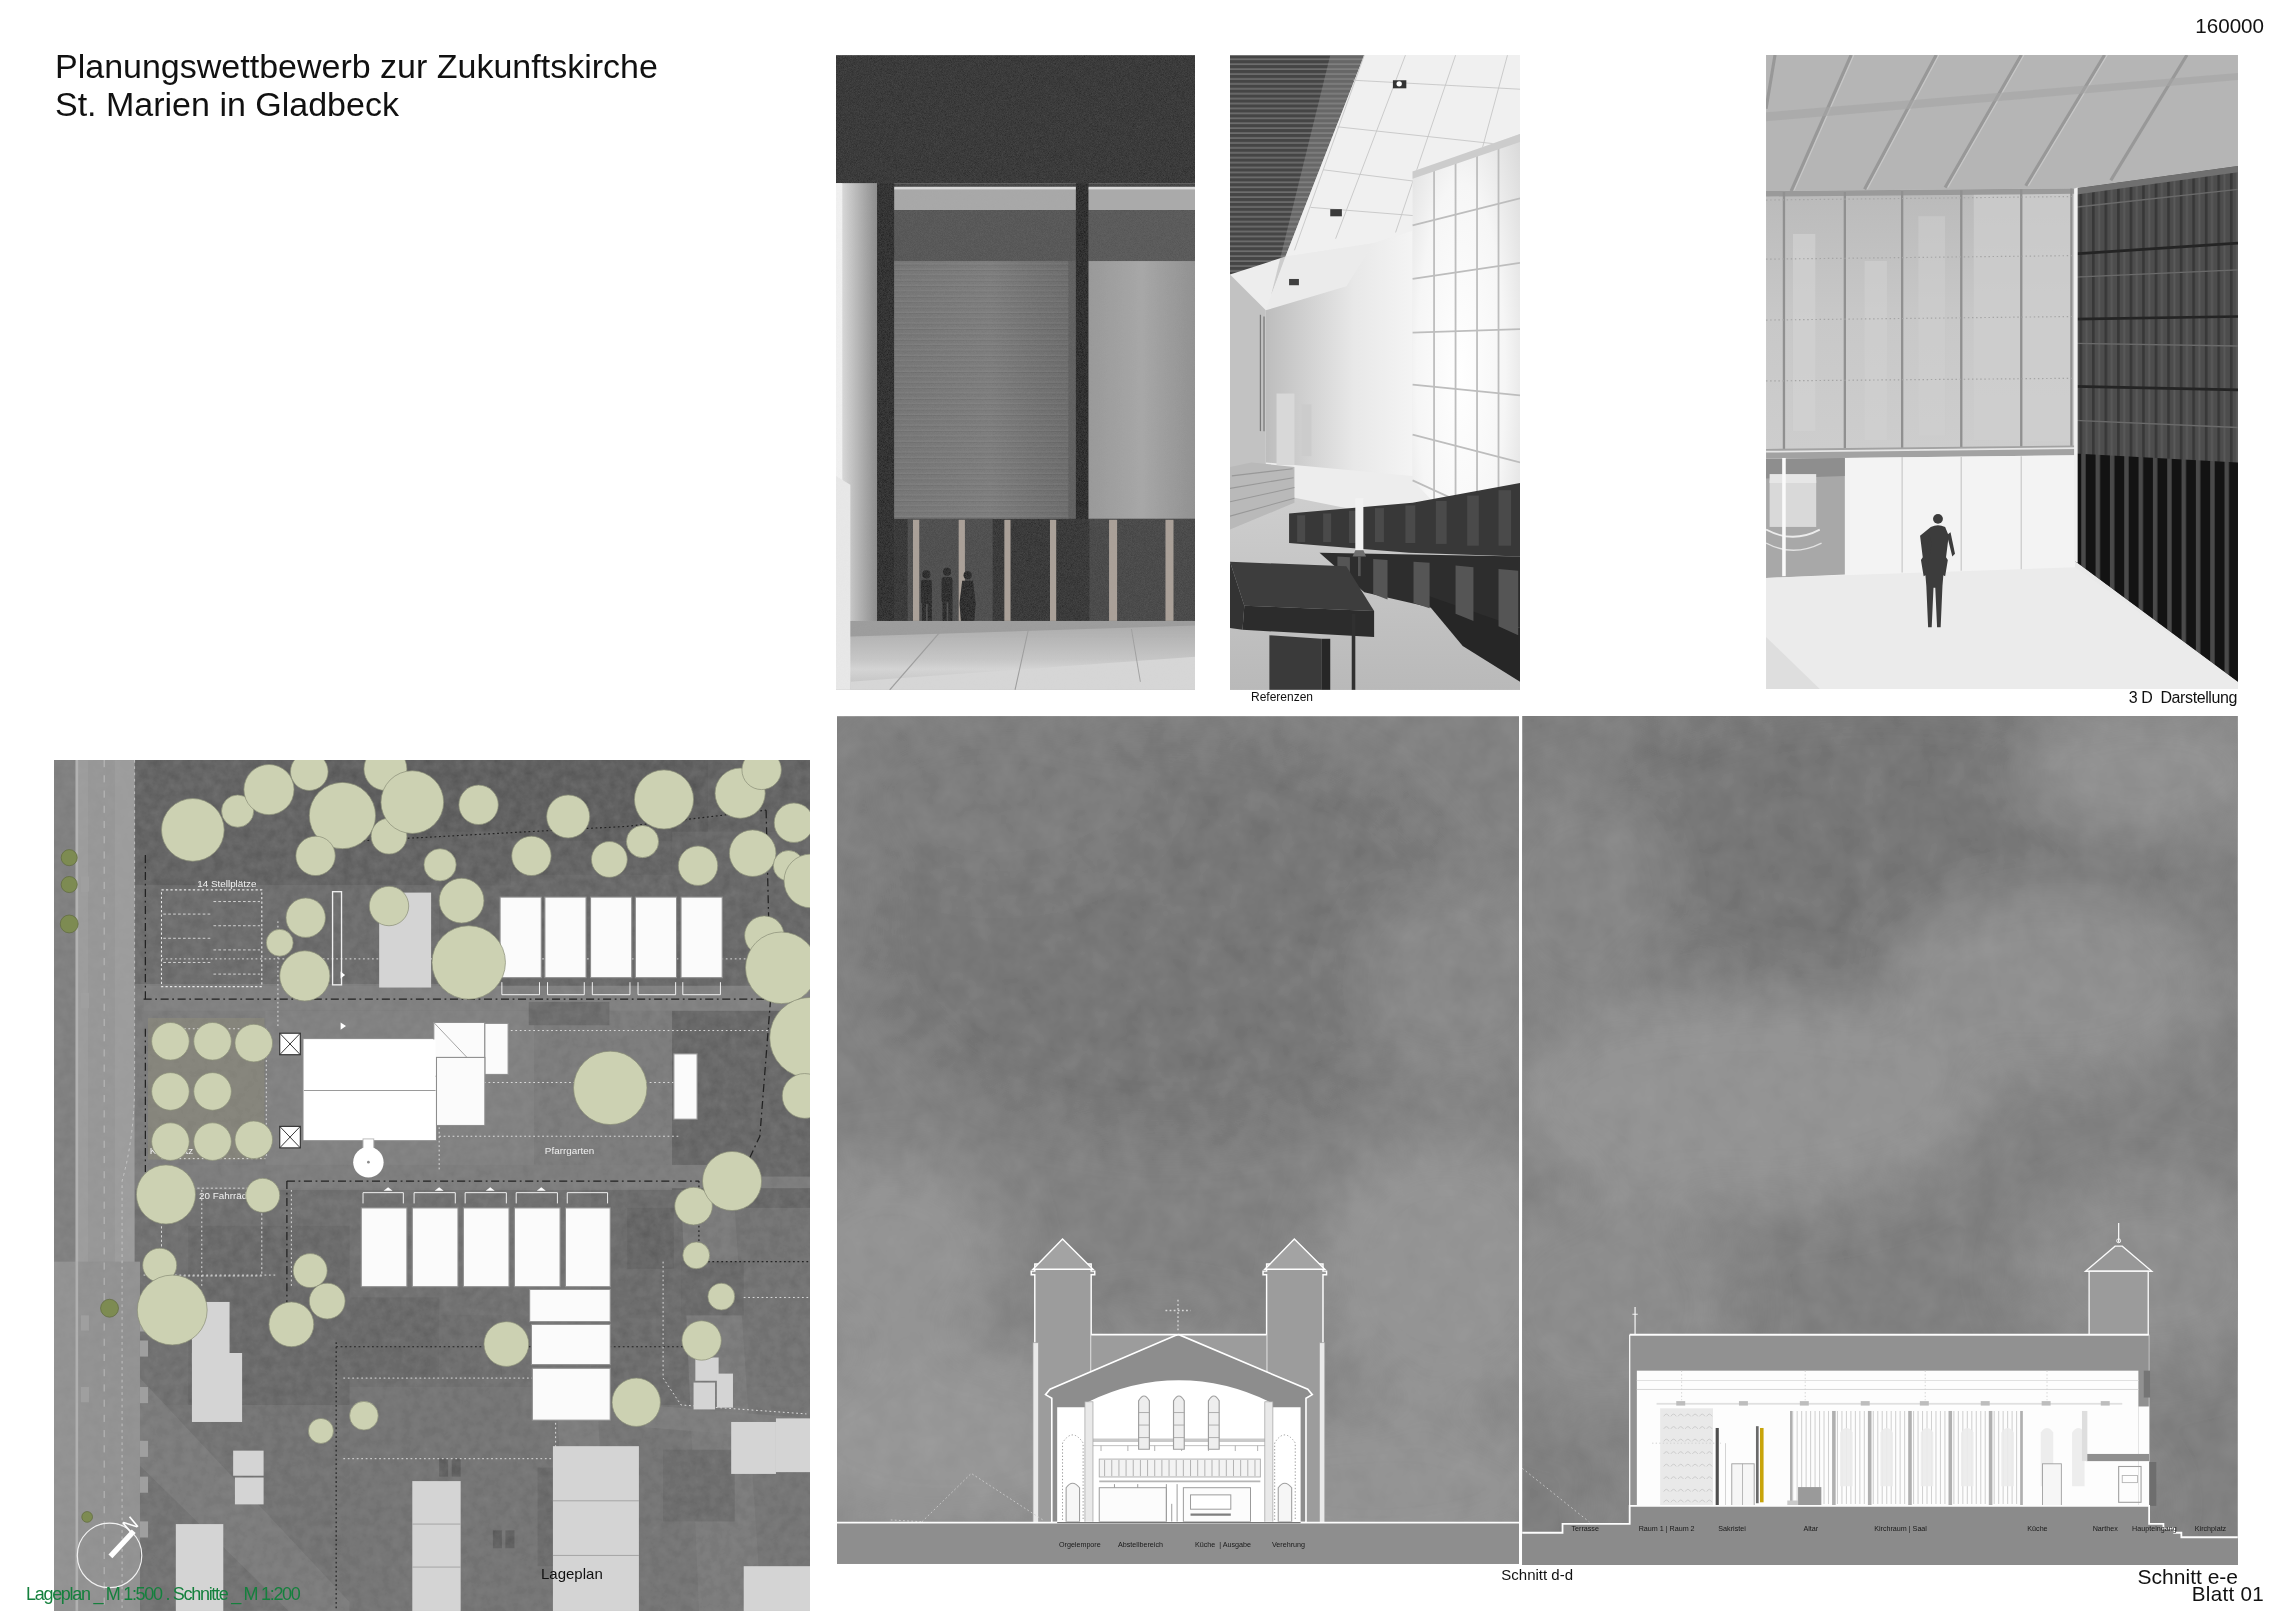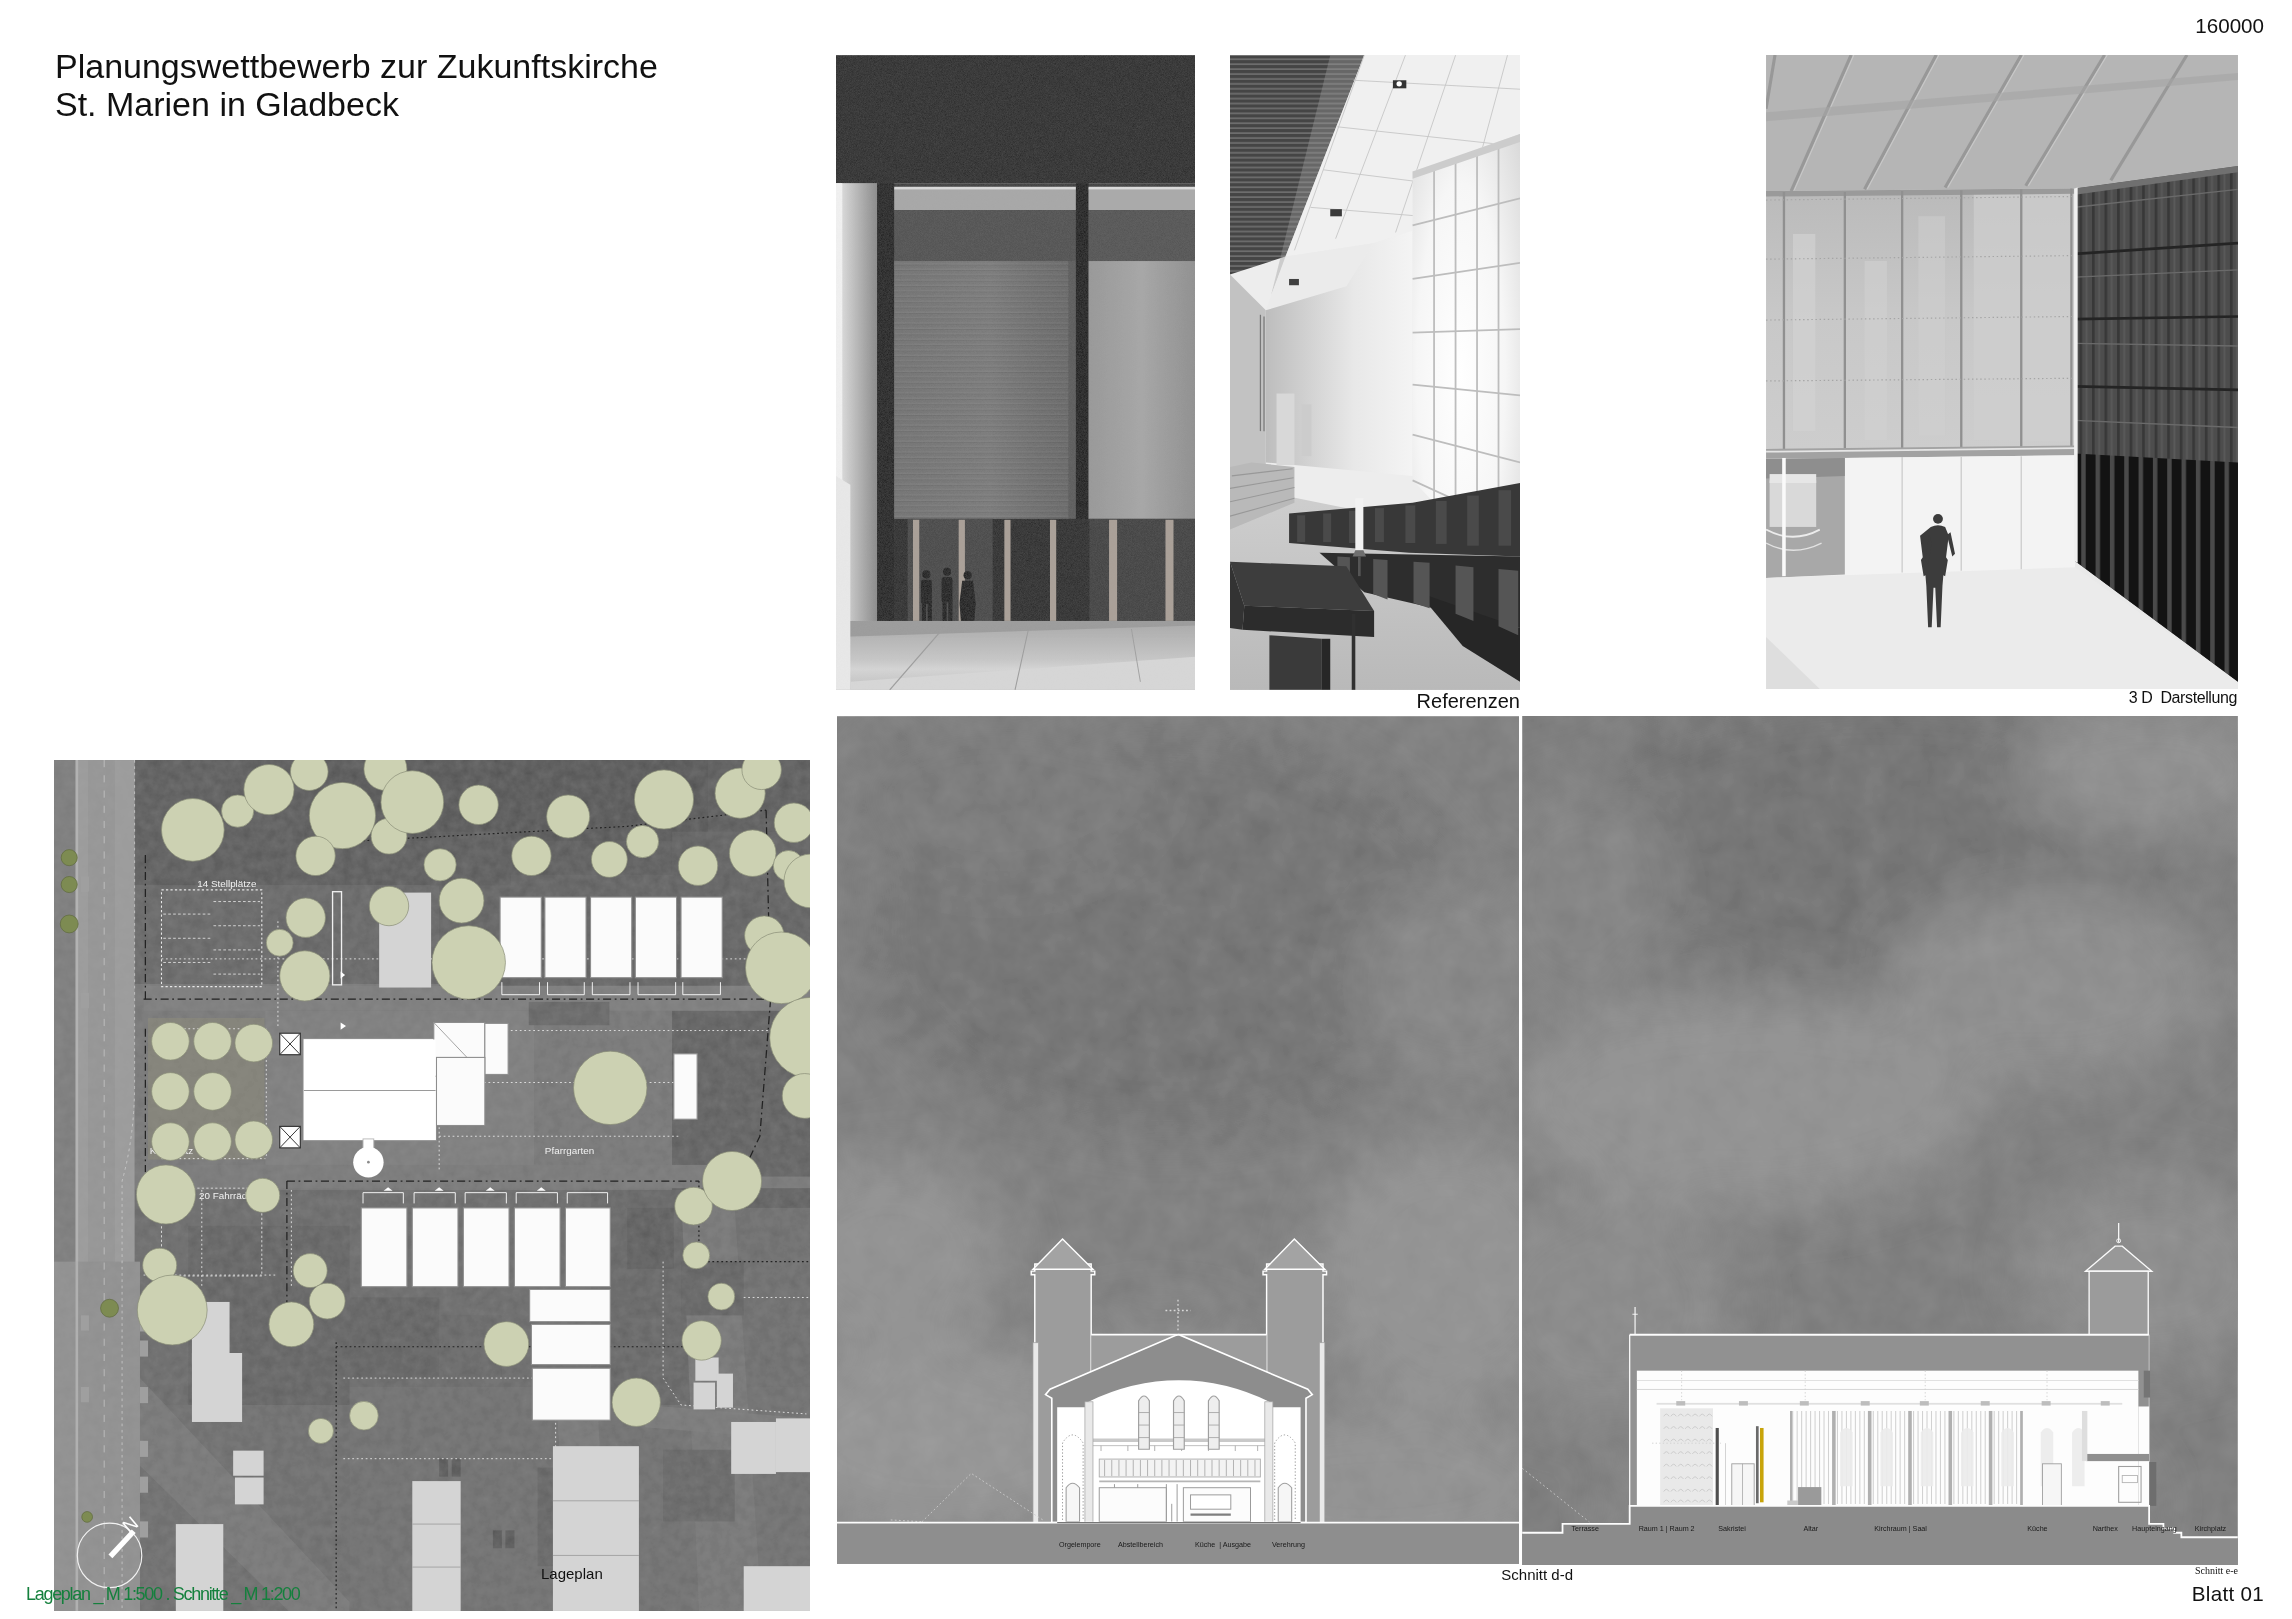--- a/index.html
+++ b/index.html
@@ -226,21 +226,21 @@
 
 <path d="M0 566 L130 571 L161 621 L16 615 z" fill="#3d3d3d"></path>
 <path d="M16 615 L161 621 L161 650 L14 642 z" fill="#2c2c2c"></path>
 <path d="M0 566 L16 615 L14 642 L0 640 z" fill="#333333"></path>
 <path d="M44 648 L102 652 L102 709 L44 709 z" fill="#3a3a3a"></path>
 <path d="M102 652 L112 652 L112 709 L102 709 z" fill="#272727"></path>
 <rect x="136" y="624" width="4" height="85" fill="#303030"></rect>
 </svg>
 </div>
 
-<div class="cap" style="left:1251px;top:690px;width:269px;text-align:right;font-size:20px;">Referenzen</div>
+<div class="cap" style="left:1251px;top:690px;width:269px;text-align:left;font-size:12px;">Referenzen</div>
 
 <div class="abs" id="r3dbox" style="left:1766px;top:55px;width:472px;height:634px;">
 <svg width="472" height="634" viewBox="0 0 527 708" xmlns="http://www.w3.org/2000/svg">
 <defs>
 <pattern id="r3dlouv" width="14" height="8" patternUnits="userSpaceOnUse">
   <rect width="14" height="8" fill="#4d4d4d"></rect>
   <rect width="3" height="8" fill="#383838"></rect>
   <rect x="7" width="2" height="8" fill="#5a5a5a"></rect>
 </pattern>
 <pattern id="r3dvert" width="16" height="10" patternUnits="userSpaceOnUse">
@@ -984,20 +984,20 @@
 <text class="eel" x="219" y="910">Sakristei</text>
 <text class="eel" x="314" y="910">Altar</text>
 <text class="eel" x="393" y="910">Kirchraum | Saal</text>
 <text class="eel" x="564" y="910">Küche</text>
 <text class="eel" x="637" y="910">Narthex</text>
 <text class="eel" x="681" y="910">Haupteingang</text>
 <text class="eel" x="751" y="910">Kirchplatz</text>
 </svg>
 </div>
 
-<div class="cap" style="left:1969px;top:1565px;width:269px;text-align:right;font-size:10px;font-family:Liberation Serif, serif;">Schnitt e-e</div>
+<div class="cap" style="left:1969px;top:1565px;width:269px;text-align:right;font-size:21px;">Schnitt e-e</div>
 
 <div class="abs" style="left:2085px;top:1582px;width:179px;text-align:right;font-size:20.6px;letter-spacing:0.3px;color:#111;">Blatt 01</div>
 
 <div class="abs" style="left:26px;top:1580px;font-size:18px;line-height:29px;letter-spacing:-1.3px;color:#15803d;">Lageplan&nbsp;_&nbsp;M&nbsp;1:500&nbsp;.&nbsp;Schnitte&nbsp;_&nbsp;M&nbsp;1:200</div>
 
 </div>
 
 
 </body></html>

